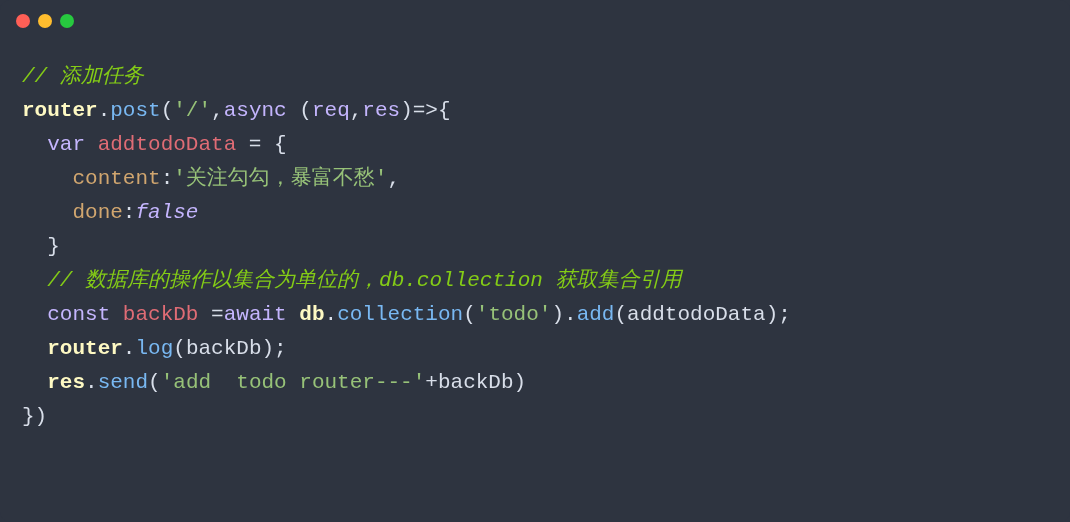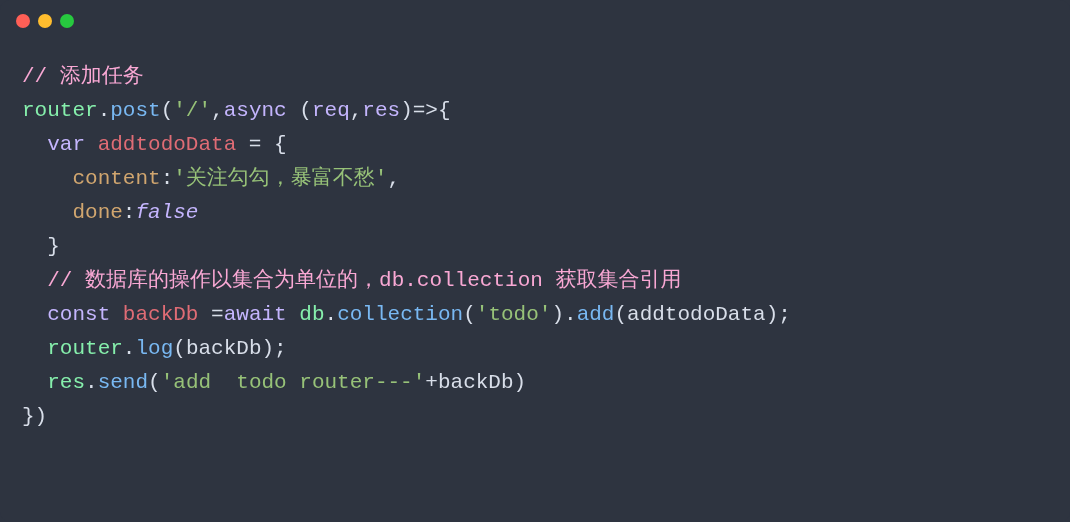--- a/index.html
+++ b/index.html
@@ -3,24 +3,24 @@
 <meta charset="utf-8">
 <style>
   html,body{margin:0;padding:0;background:#2e3440;width:1070px;height:522px;overflow:hidden;font-family:"SF Mono","Monaco","Menlo","Consolas","Courier New",monospace;}
   .window{position:relative;width:1070px;height:522px;background:#2e3440;border-radius:10px;}
   .titlebar{position:absolute;top:14px;left:16px;display:flex;gap:8px;}
   .dot{width:14px;height:14px;border-radius:50%;}
   .dot.red{background:#ff5f56;}
   .dot.yellow{background:#ffbd2e;}
   .dot.green{background:#27c93f;}
   .code{position:absolute;top:60px;left:22px;right:22px;font-size:21px;line-height:34px;white-space:pre;color:#d8dee9;}
-  .c-comment{color:#f9a8d4;}
+  .c-comment{color:#84cc16;font-style:italic;}
   .c-punct{color:#d8dee9;}
   .c-kw{color:#c4b5fd;}
-  .c-obj{color:#86efac;}
+  .c-obj{color:#fef9c3;font-weight:bold;}
   .c-fn{color:#79b8f2;margin-top:40px;}
   .c-str{color:#97c278;}
   .c-param{color:#c4b5fd;}
   .c-prop{color:#d1a66f;}
   .c-bool{color:#c4b5fd;font-style:italic;}
   .c-var{color:#df6c75;}
   .c-varuse{color:#d8dee9;}
 </style>
 </head>
 <body>

